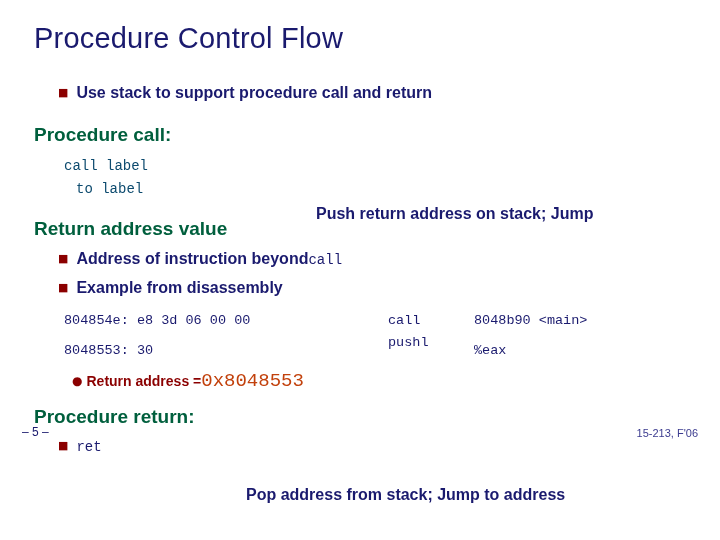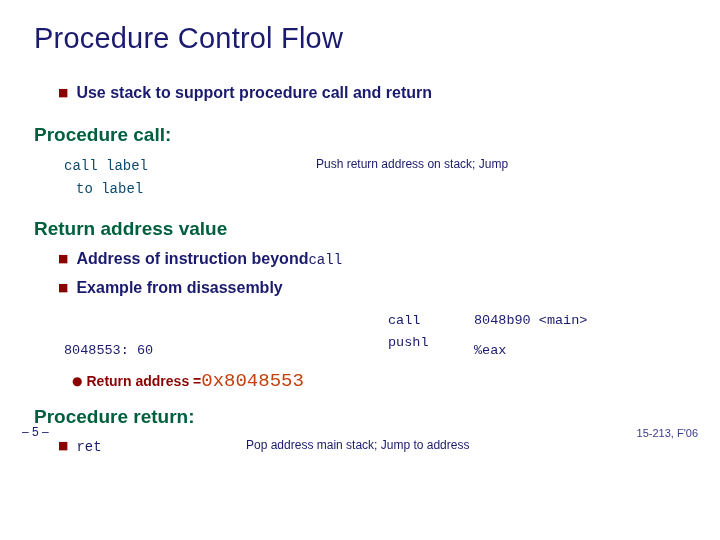--- a/index.html
+++ b/index.html
@@ -66,23 +66,24 @@
     font-family: "Liberation Mono", monospace;
   }
   .code-line {
     position: absolute;
     font-size: 14px;
     color: #0c4a6e;
     font-family: "Liberation Mono", monospace;
   }
   .plain-note {
     position: absolute;
-    font-size: 12px;
+    font-size: 16px;
     color: #1a1a6e;
-    font-weight: normal;
+    font-weight: bold;
+    margin-top: 48px;
   }
   .sub-item {
     position: absolute;
     display: flex;
     align-items: baseline;
     font-size: 16px;
     color: #1a1a6e;
     font-weight: bold;
   }
   .sub-item .mono {
@@ -148,37 +149,38 @@
     <span class="sq-bullet">■</span>
     <span>Address of instruction beyond </span>
     <span class="mono">call</span>
   </div>
 
   <div class="sub-item" style="left:58px; top:279px;">
     <span class="sq-bullet">■</span>
     <span>Example from disassembly</span>
   </div>
 
+  <div class="dis-line" style="left:64px; top:313px;">804854e: e8 3d 06 00 00</div>
   <div class="dis-line" style="left:388px; top:313px;">call</div>
   <div class="dis-line" style="left:474px; top:313px;">8048b90 &lt;main&gt;</div>
 
-  <div class="dis-line" style="left:64px; top:343px;">8048553: 60</div>
+  <div class="dis-line" style="left:64px; top:343px;">8048553: 30</div>
   <div class="dis-line" style="left:388px; top:335px;">pushl</div>
   <div class="dis-line" style="left:474px; top:343px;">%eax</div>
 
   <div class="ret-addr" style="left:72px; top:370px;">
     <span class="dot-bullet">●</span>
     <span>Return address = </span>
     <span class="mono">0x8048553</span>
   </div>
 
   <div class="section-head" style="left:34px; top:406px;">Procedure return:</div>
 
   <div class="sub-item" style="left:58px; top:439px;">
     <span class="sq-bullet">■</span>
     <span class="mono">ret</span>
   </div>
-  <div class="plain-note" style="left:246px; top:438px;">Pop address main stack; Jump to address</div>
+  <div class="plain-note" style="left:246px; top:438px;">Pop address from stack; Jump to address</div>
 
   <div class="footer-left">– 5 –</div>
   <div class="footer-right">15-213, F'06</div>
 
 </div>
 
 </body></html>

